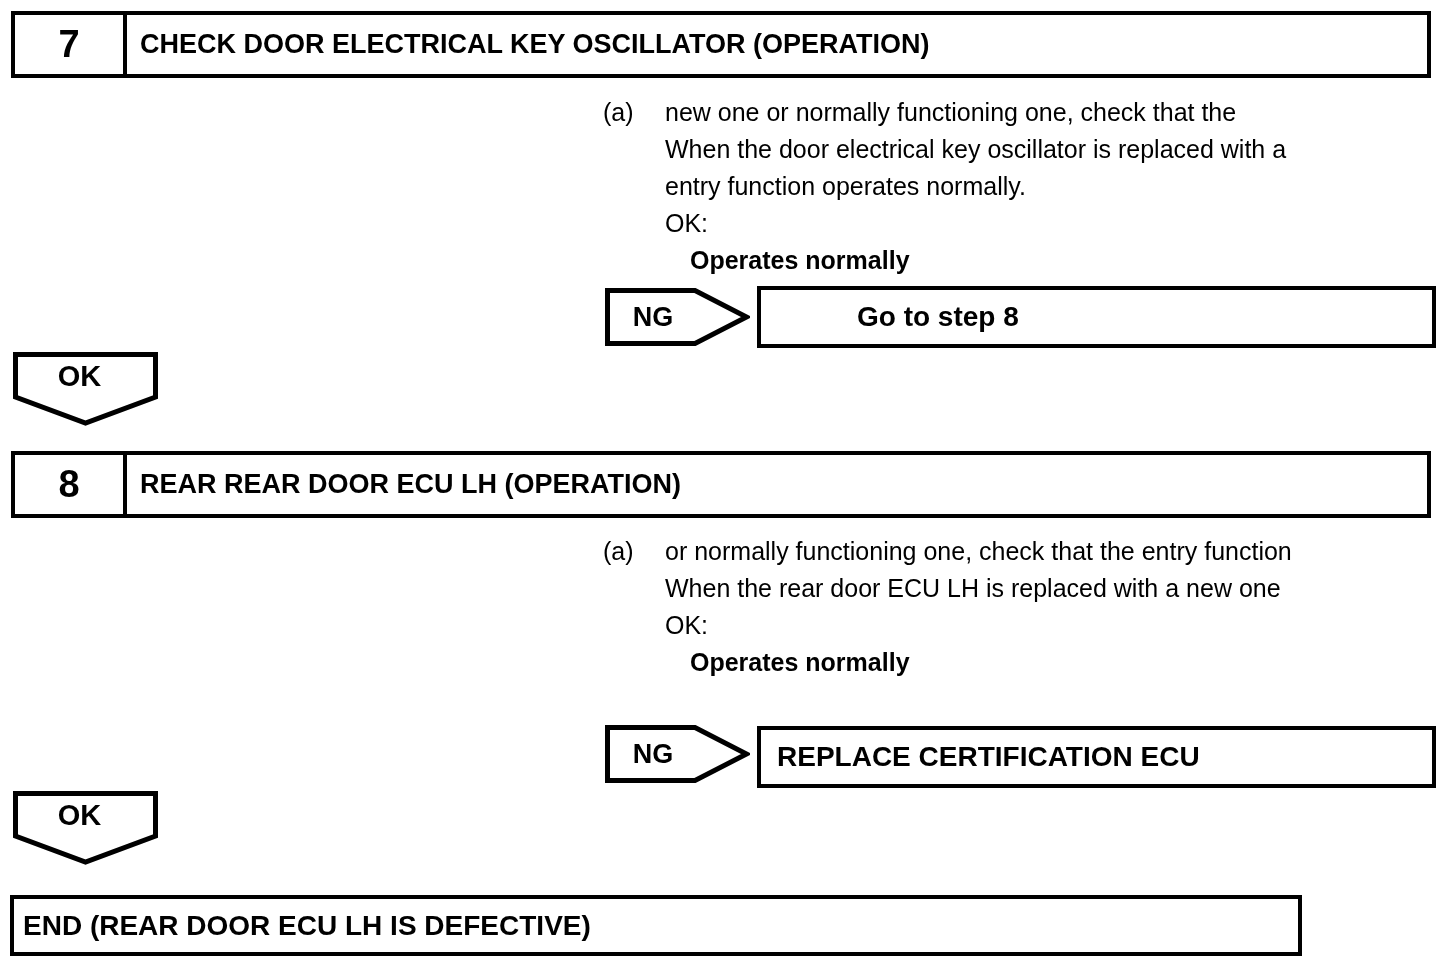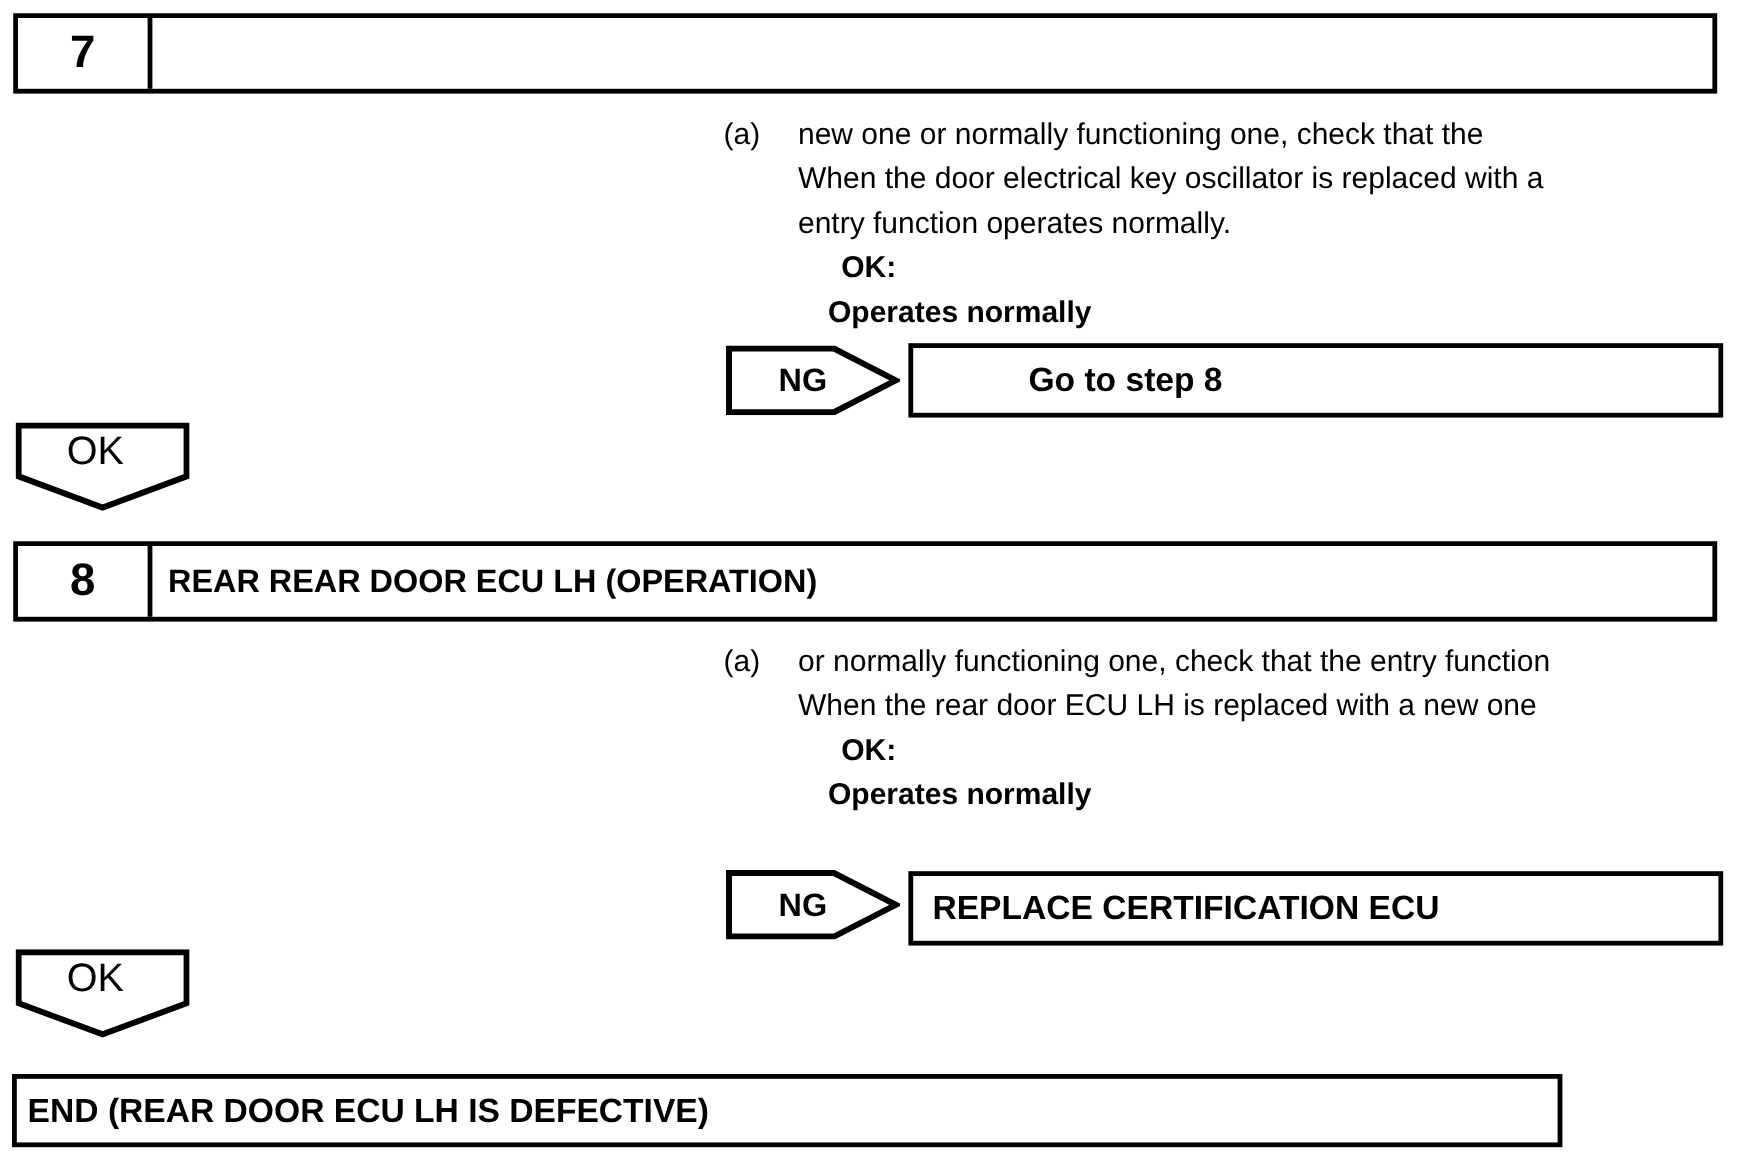--- a/index.html
+++ b/index.html
@@ -56,36 +56,36 @@
     line-height: 37px;
     display: flex;
   }
   .instruction.p7 { top: 94px; }
   .instruction.p8 { top: 533px; }
   .item-marker {
     width: 62px;
     flex: none;
   }
   .item-body { flex: 1; }
-  .spec-label { font-weight: bold; margin-left: 36px; }
+  .spec-label { font-weight: normal; }
   .spec-value { font-weight: bold; padding-left: 25px; }
 
   
   .ng-arrow {
     position: absolute;
     left: 605px;
     width: 145px;
     height: 58px;
   }
   .ng-arrow.n7 { top: 288px; }
   .ng-arrow.n8 { top: 725px; }
   .ng-arrow svg { position: absolute; left: 0; top: 0; }
   .ng-arrow .lbl {
     position: absolute;
-    left: 16px; top: 0;
+    left: 0; top: 0;
     width: 96px; height: 58px;
     display: flex;
     align-items: center;
     justify-content: center;
     font-weight: bold;
     font-size: 27px;
   }
   .ng-result {
     position: absolute;
     left: 757px;
@@ -113,22 +113,22 @@
   .ok-arrow.o7 { top: 352px; }
   .ok-arrow.o8 { top: 791px; }
   .ok-arrow svg { position: absolute; left: 0; top: 0; }
   .ok-arrow .lbl {
     position: absolute;
     left: 0; top: 5px;
     width: 133px; height: 38px;
     display: flex;
     align-items: center;
     justify-content: center;
-    font-weight: normal;
-    font-size: 33px;
+    font-weight: bold;
+    font-size: 29px;
   }
 
   
   .end-box {
     position: absolute;
     left: 10px;
     top: 895px;
     width: 1292px;
     height: 61px;
     border: 4px solid #000;
@@ -140,20 +140,21 @@
     font-size: 28px;
     background: #fff;
     white-space: nowrap;
   }
 </style>
 </head>
 <body>
 
 <div class="step-header s7">
   <div class="step-number">7</div>
+  <div class="step-title">CHECK DOOR ELECTRICAL KEY OSCILLATOR (OPERATION)</div>
 </div>
 
 <div class="instruction p7">
   <div class="item-marker">(a)</div>
   <div class="item-body">
     <div>new one or normally functioning one, check that the</div>
     <div>When the door electrical key oscillator is replaced with a</div>
     <div>entry function operates normally.</div>
     <div class="spec-label">OK:</div>
     <div class="spec-value">Operates normally</div>

